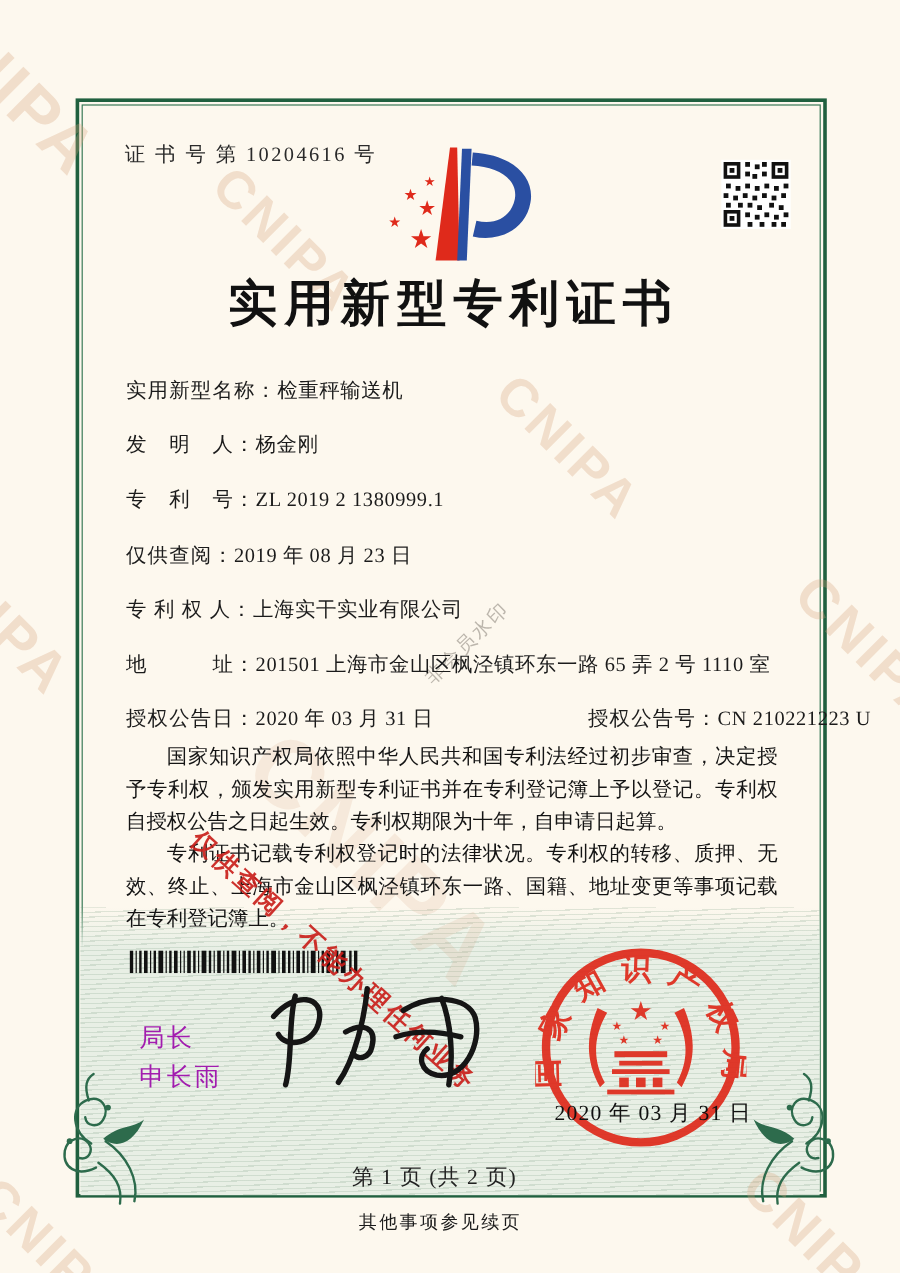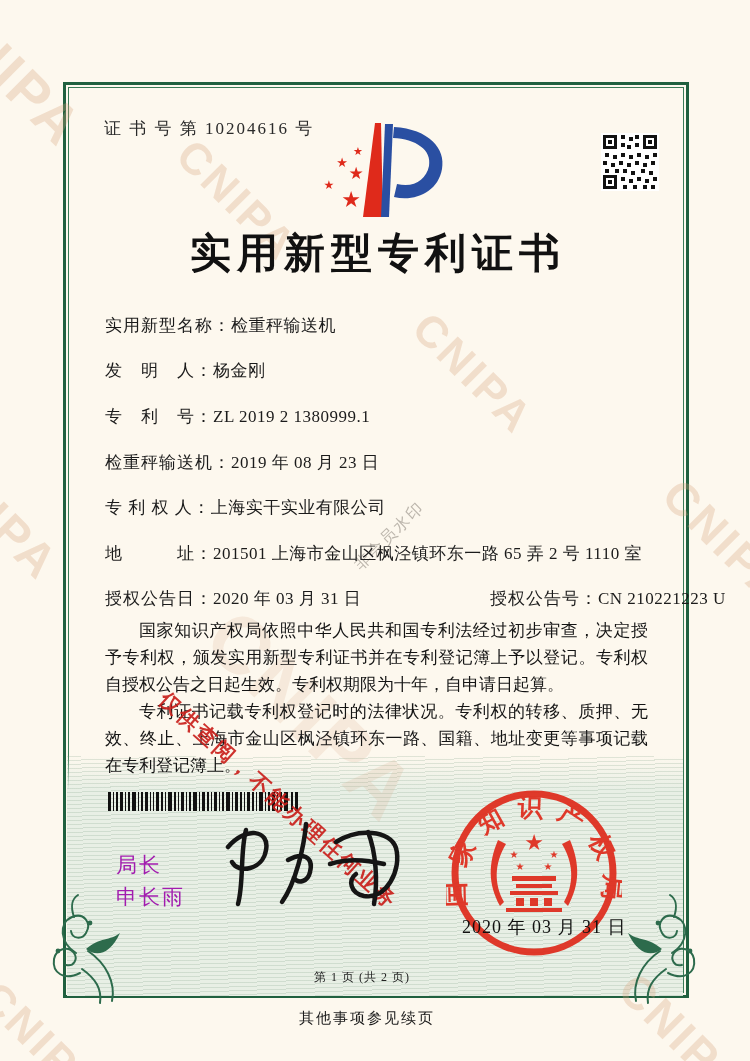--- a/index.html
+++ b/index.html
@@ -31,21 +31,21 @@
   .row{position:absolute;left:105px;font-size:17px;white-space:nowrap;color:#1b1b1b;}
   .row .lab{letter-spacing:1px;}
   .row .val{letter-spacing:.5px;}
   .row2lab{position:absolute;left:385px;top:0;}
   .paras{position:absolute;left:105px;top:617px;width:543px;font-size:17px;line-height:27px;
          text-align:justify;color:#141414;}
   .paras p{margin:0;text-indent:2em;}
   .director{position:absolute;left:116px;font-size:21px;letter-spacing:2px;color:#a21caf;
             font-family:"Liberation Sans","DejaVu Sans",sans-serif;}
   .sealdate{position:absolute;left:462px;top:915px;font-size:18px;letter-spacing:1px;color:#101010;z-index:8;}
-  .pagenum{position:absolute;left:49px;top:969px;width:626px;text-align:center;font-size:12px;
+  .pagenum{position:absolute;left:49px;top:969px;width:626px;text-align:center;font-size:18px;
            letter-spacing:1px;color:#222;z-index:4;}
   .contnote{position:absolute;left:0;top:1009px;width:734px;text-align:center;font-size:15px;
             letter-spacing:2px;color:#1a1a1a;z-index:4;}
   svg{display:block;}
   .abs{position:absolute;}
 </style>
 </head>
 <body>
 
 <div class="page">
@@ -134,21 +134,21 @@
     <div class="row" style="top:314px;">
       <span class="lab">实用新型名称：</span><span class="val">检重秤输送机</span>
     </div>
     <div class="row" style="top:359px;">
       <span class="lab">发　明　人：</span><span class="val">杨金刚</span>
     </div>
     <div class="row" style="top:405px;">
       <span class="lab">专　利　号：</span><span class="val">ZL 2019 2 1380999.1</span>
     </div>
     <div class="row" style="top:451px;">
-      <span class="lab">检重秤输送机：</span><span class="val">2019 年 08 月 23 日</span>
+      <span class="lab">仅供查阅：</span><span class="val">2019 年 08 月 23 日</span>
     </div>
     <div class="row" style="top:496px;">
       <span class="lab">专 利 权 人：</span><span class="val">上海实干实业有限公司</span>
     </div>
     <div class="row" style="top:542px;">
       <span class="lab">地　　　址：</span><span class="val">201501 上海市金山区枫泾镇环东一路 65 弄 2 号 1110 室</span>
     </div>
     <div class="row" style="top:587px;width:545px;">
       <span class="lab">授权公告日：</span><span class="val">2020 年 03 月 31 日</span>
       <span class="row2lab">

